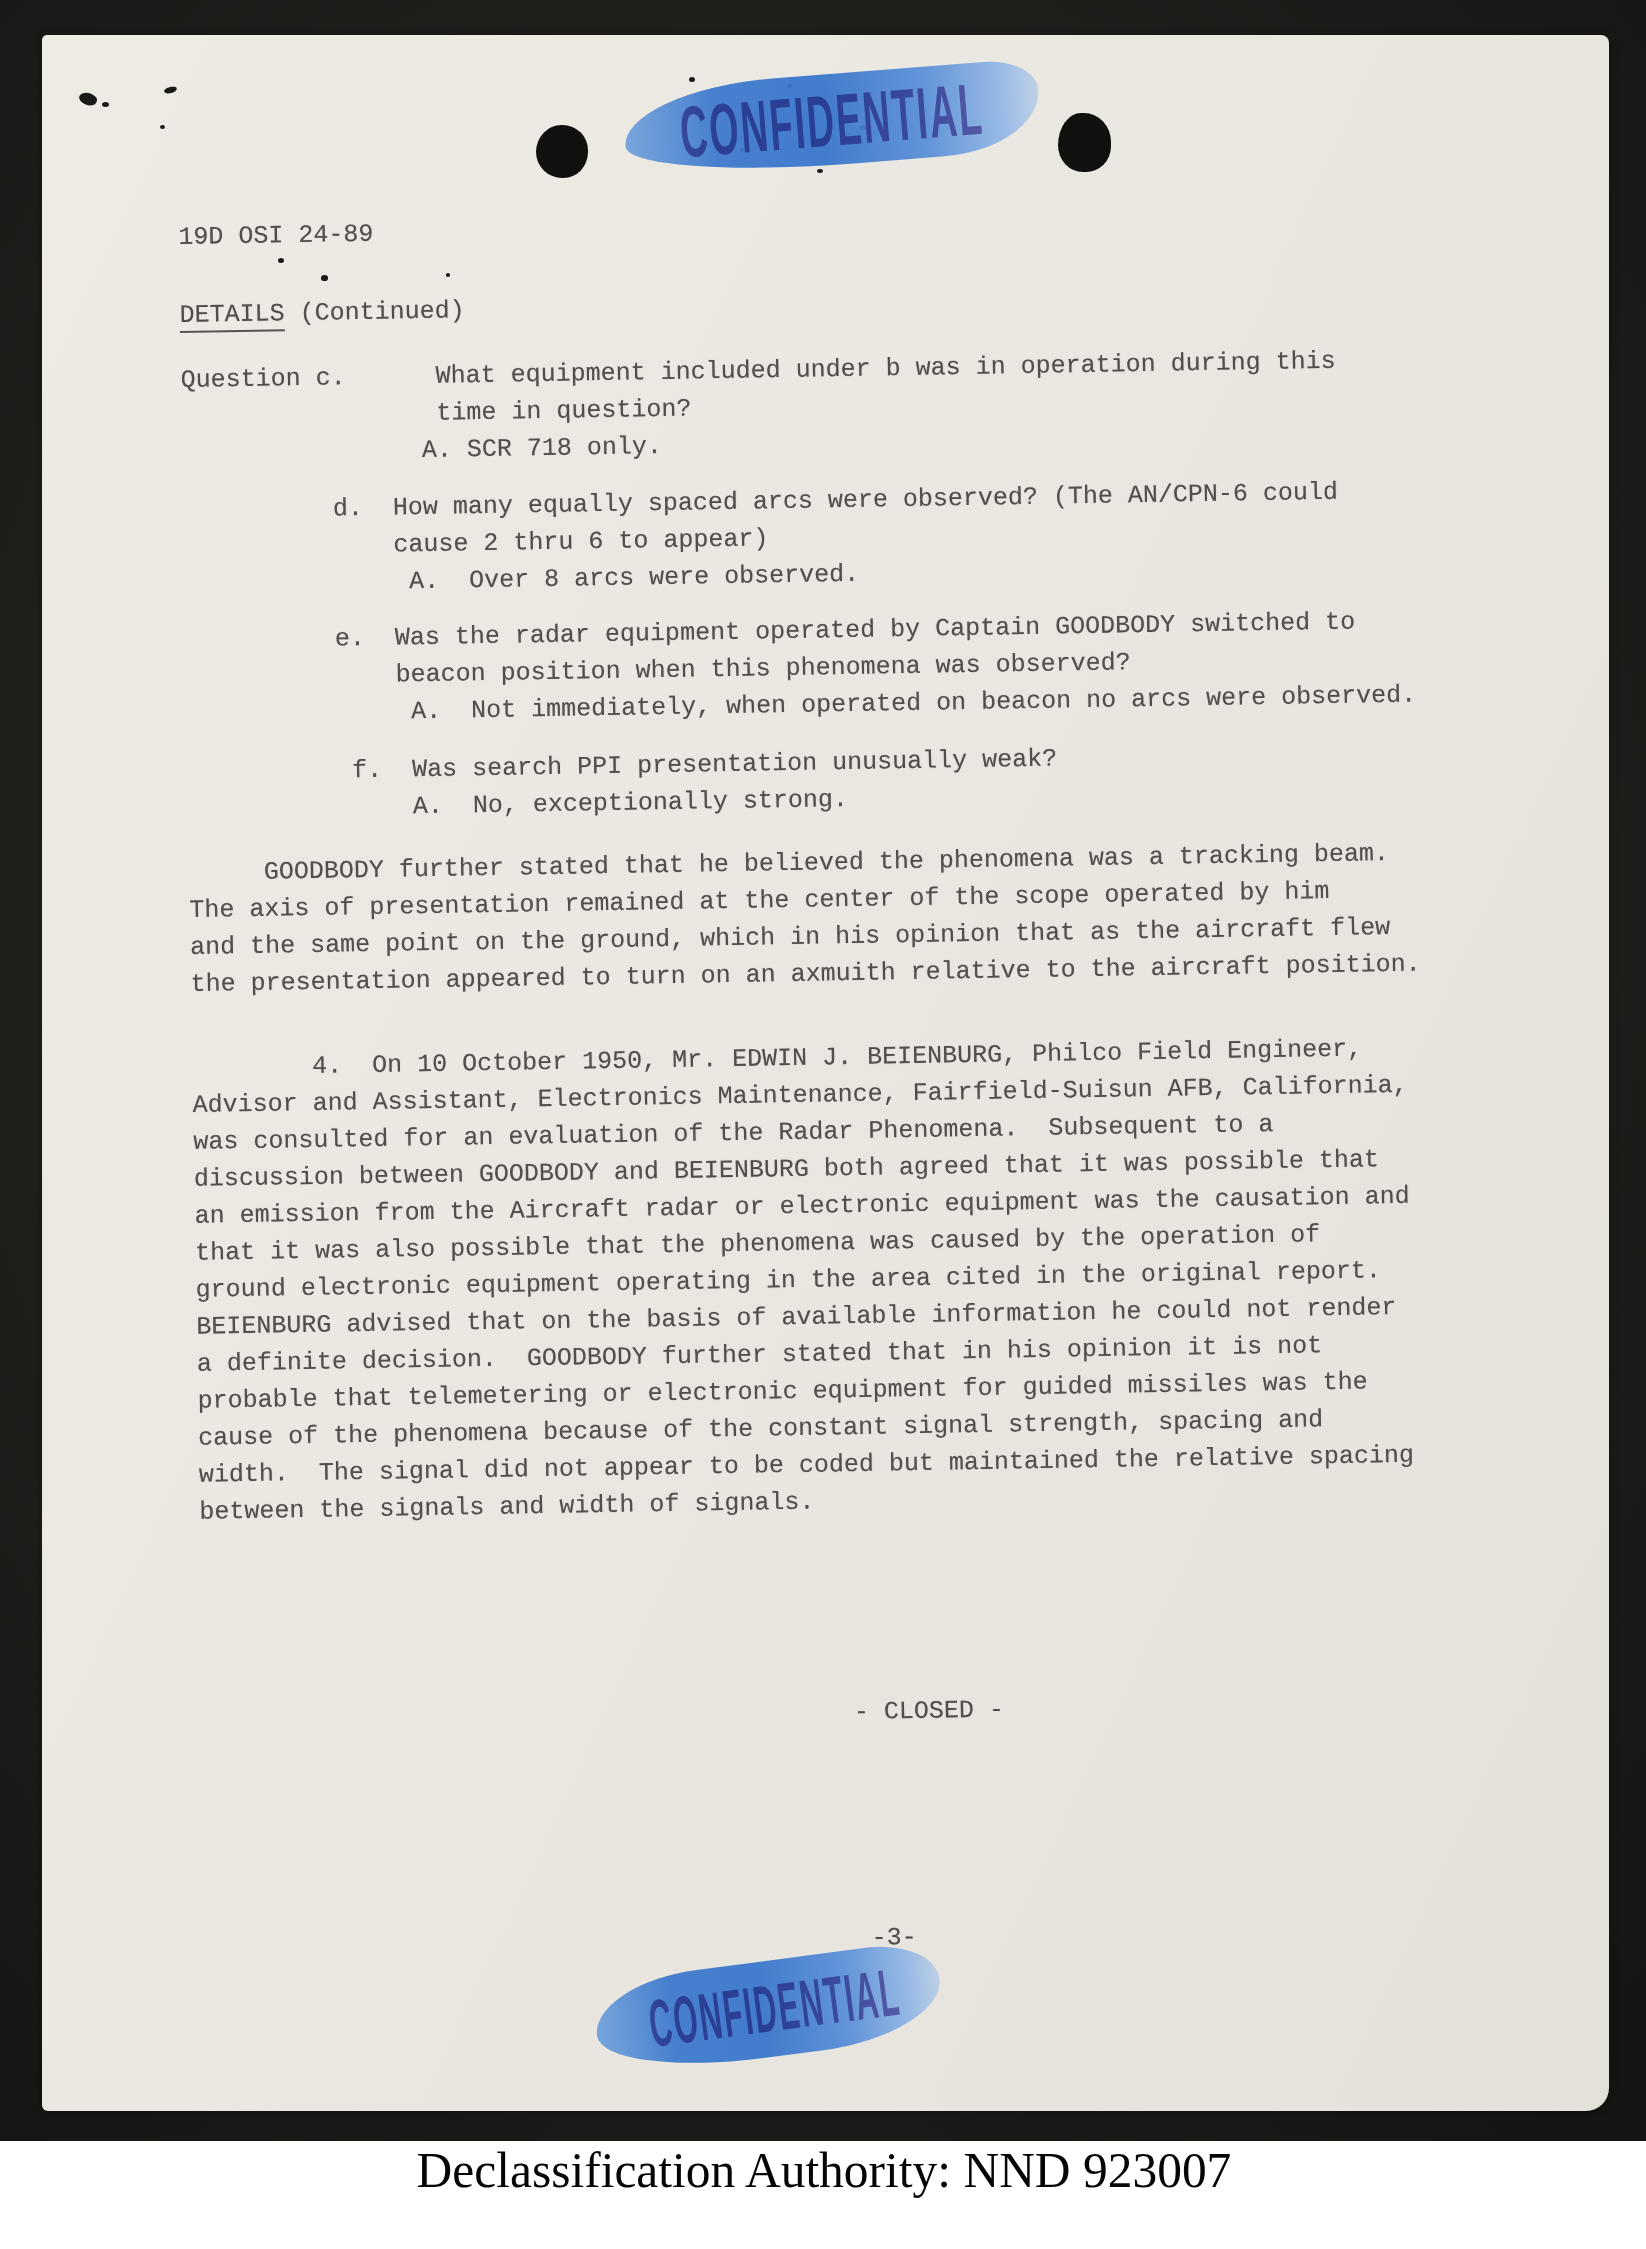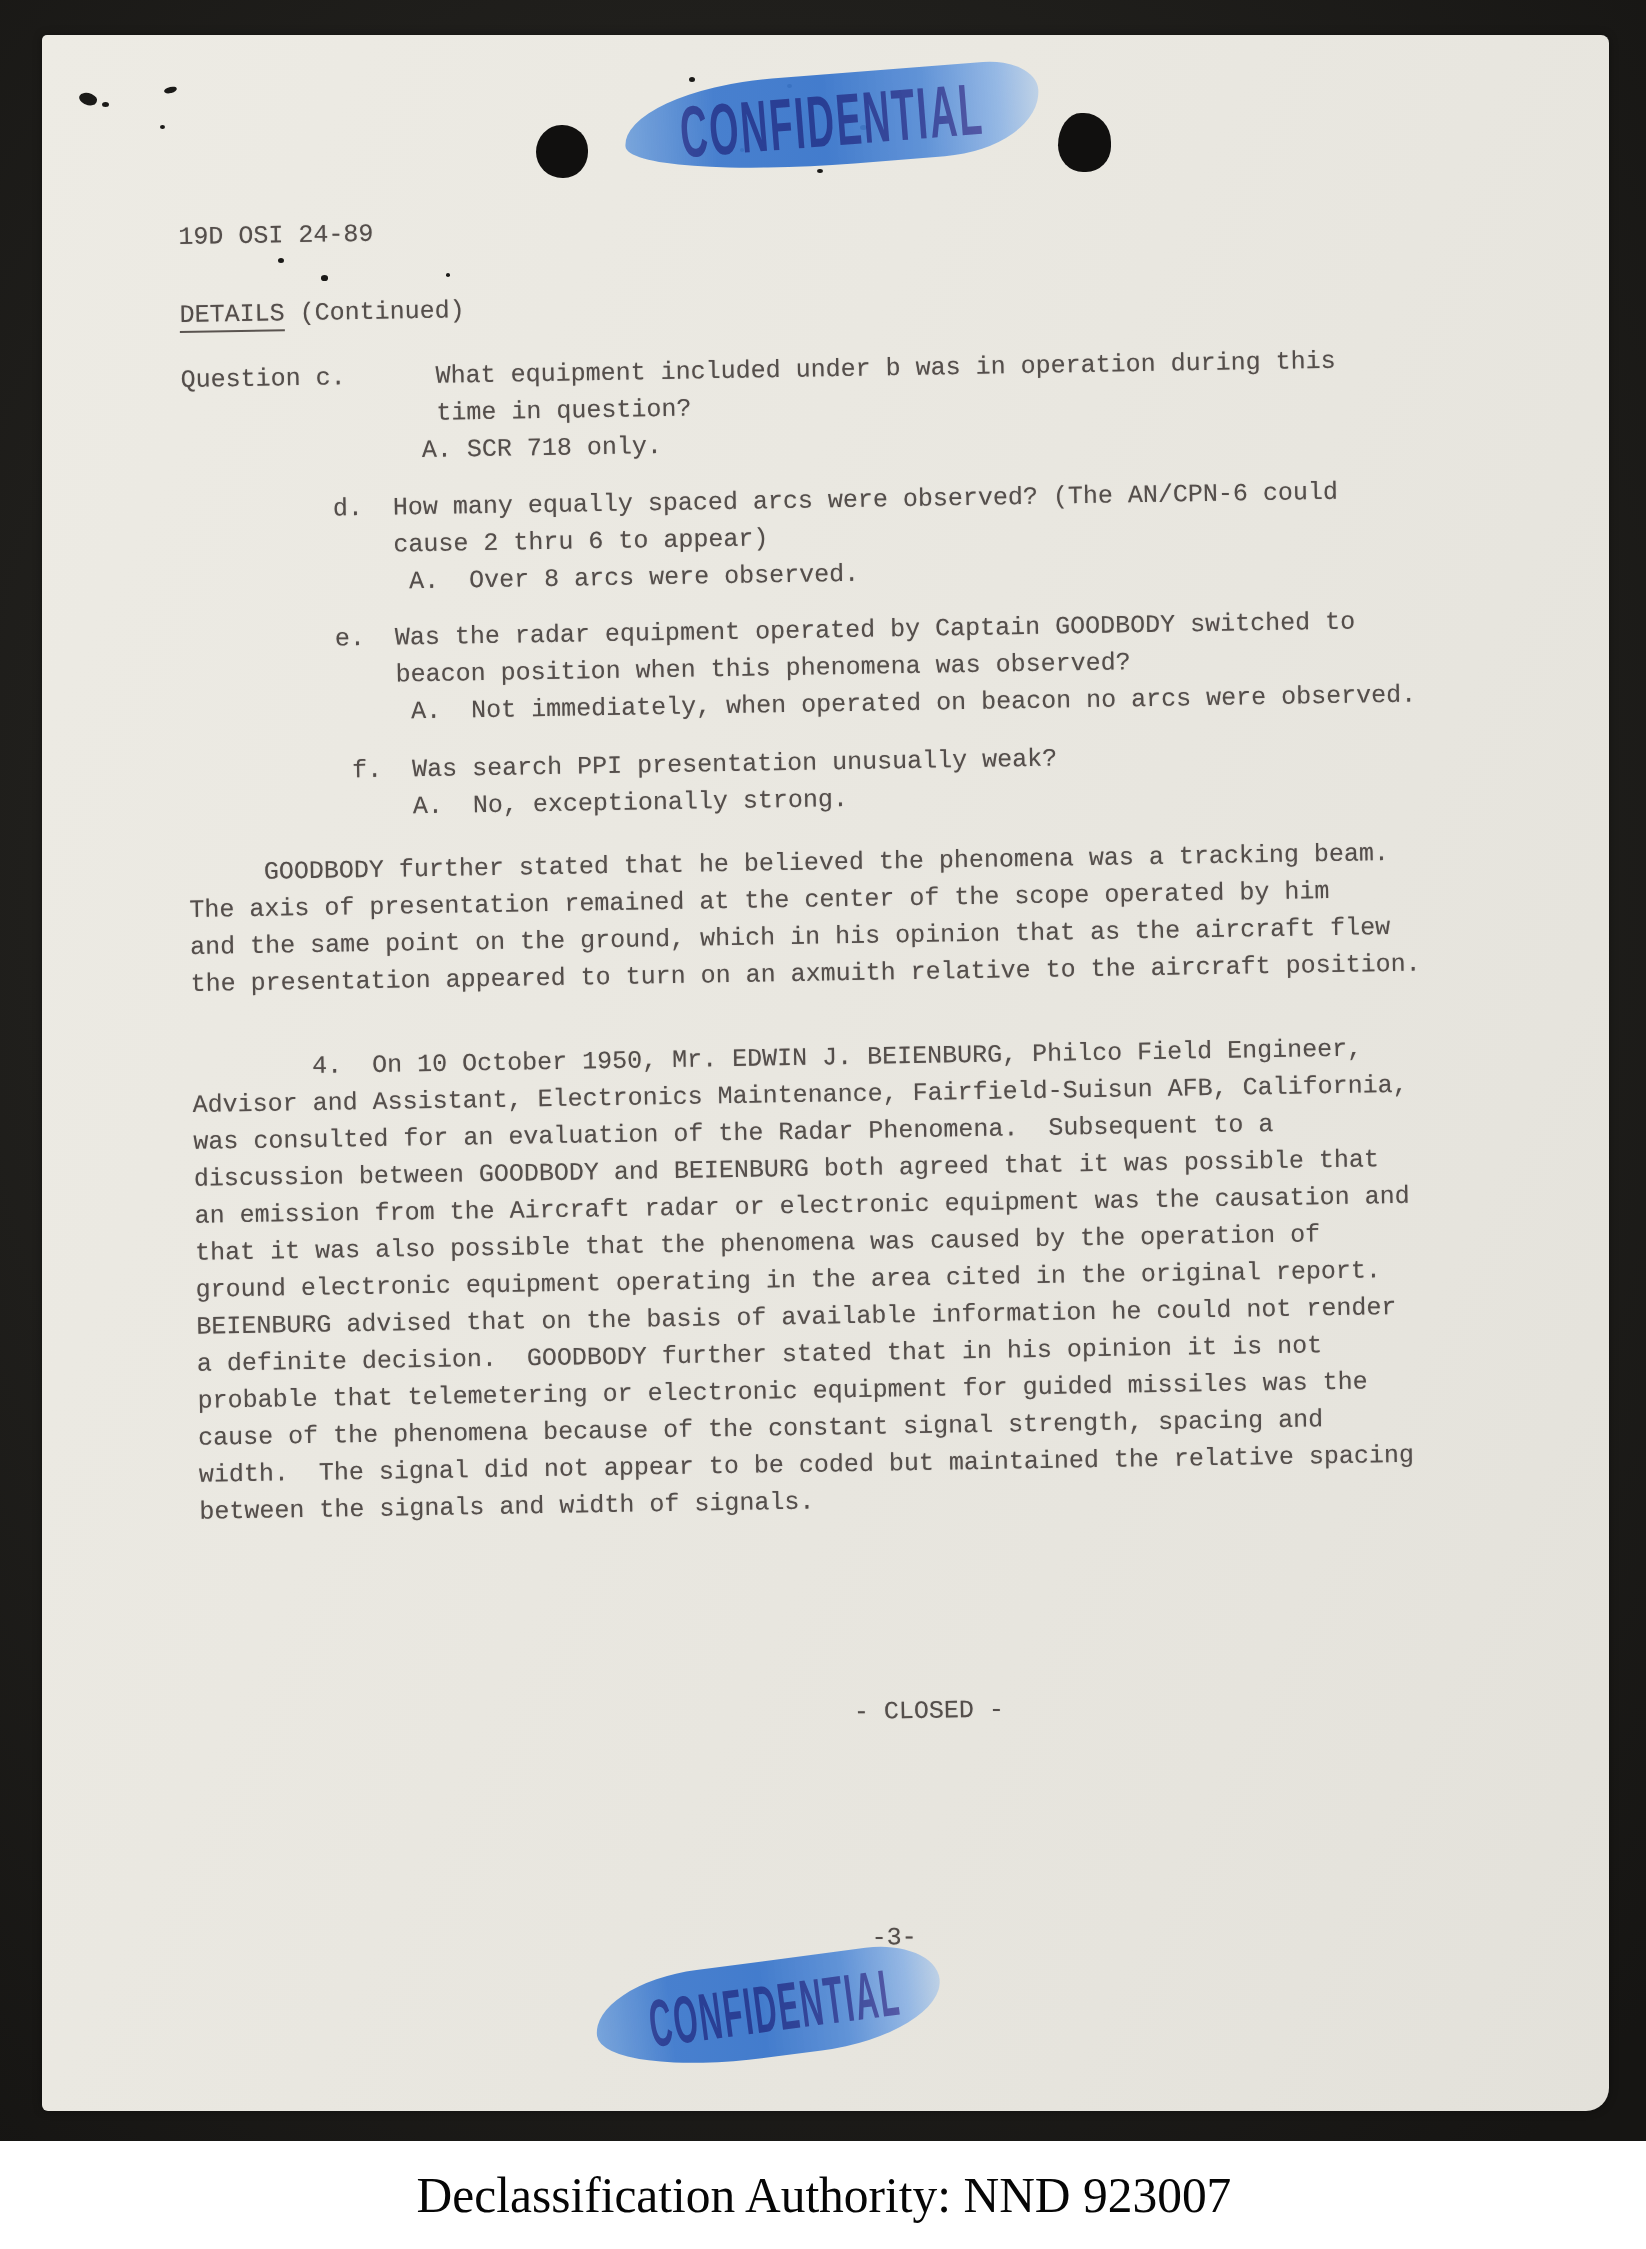--- a/index.html
+++ b/index.html
@@ -61,21 +61,21 @@
     position:absolute;left:2%;top:50%;width:96%;text-align:center;
     transform:translateY(-50%) scale(0.80,1.55);
     font-family:"Liberation Sans",sans-serif;font-weight:700;
     font-size:47px;letter-spacing:2.5px;
     color:rgba(121,90,163,0.78);mix-blend-mode:multiply;white-space:nowrap;
   }
   .stamp-bottom .stamp-word{font-size:43px;transform:translateY(-50%) scale(0.72,1.55);}
   
   .footer{
     position:absolute;left:0;top:2141px;width:1647px;height:108px;
-    background:#ffffff;display:flex;align-items:center;justify-content:center;
+    background:#ffffff;display:flex;align-items:flex-start;justify-content:center;
   }
   .footer-text{
     font-family:"Liberation Serif",serif;font-size:51px;color:#060606;
     transform:scaleX(0.97);white-space:nowrap;
   }
 </style>
 </head>
 <body>
 
 <div class="scan-bg"></div>

